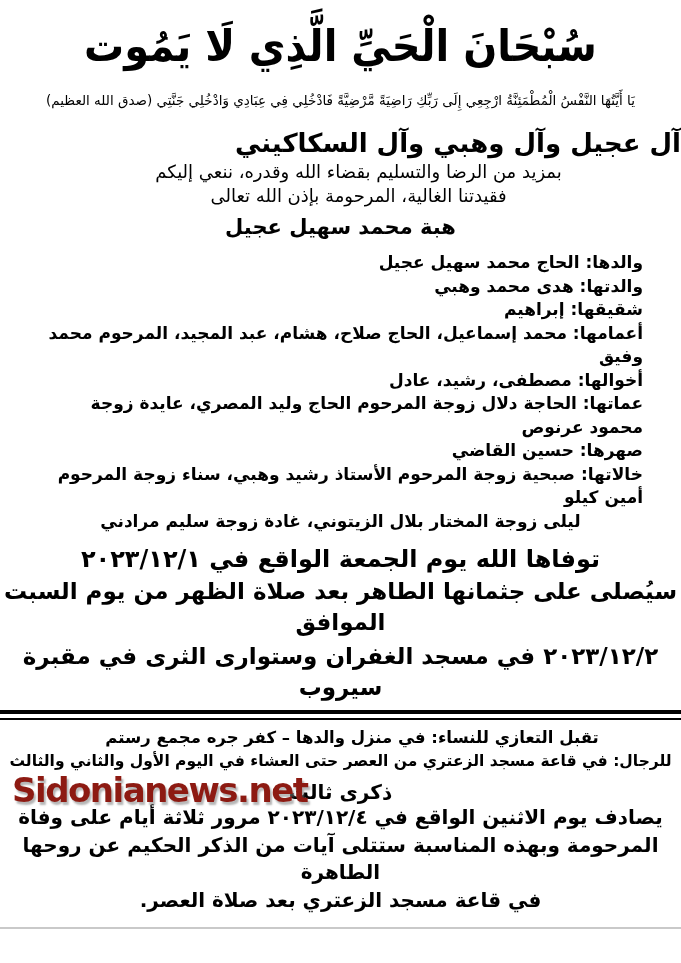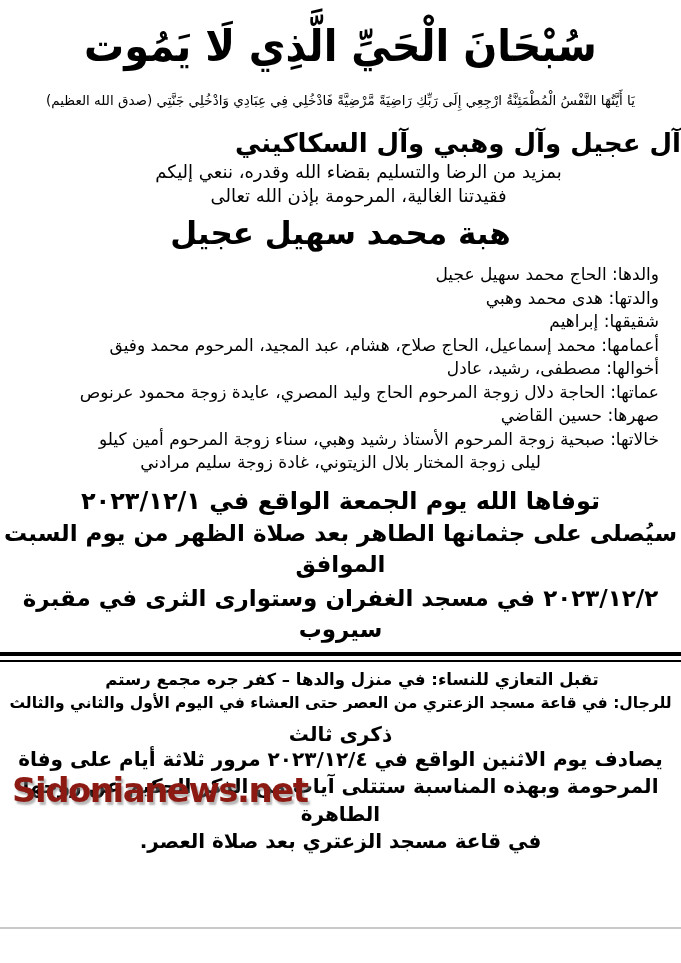--- a/index.html
+++ b/index.html
@@ -10,22 +10,22 @@
     direction:rtl;position:relative;overflow:hidden;
   }
   .calligraphy{
     margin-top:4px;height:84px;line-height:84px;
     font-size:40px;font-weight:bold;text-align:center;
     transform:scaleY(1.08);letter-spacing:-1px;
   }
   .quran-verse{font-size:13.5px;font-weight:normal;text-align:center;margin-top:4px;padding:0 4px;}
   .families-title{font-size:26px;font-weight:bold;margin-top:20px;}
   .intro-line{font-size:18px;font-weight:normal;text-align:center;margin-top:3px;padding-left:36px;}
-  .deceased-name{font-size:31px;font-weight:bold;text-align:center;margin-top:9px;margin-bottom:12px;}
-  .relatives{padding:0 22px;font-size:17px;font-weight:normal;line-height:23.5px;text-align:right;}
+  .deceased-name{font-size:21px;font-weight:bold;text-align:center;margin-top:9px;margin-bottom:12px;}
+  .relatives{padding:0 38px;font-size:17px;font-weight:bold;line-height:23.5px;text-align:right;}
   .relatives .rel-centered{text-align:center;}
   .death-line{font-size:24px;font-weight:bold;text-align:center;margin-top:12px;}
   .funeral-line{font-size:23px;font-weight:bold;text-align:center;line-height:31px;margin-top:3px;}
   .divider{margin-top:7px;border-top:4px solid #000;height:4px;border-bottom:2px solid #000;}
   .cond-women{font-size:16.5px;font-weight:bold;text-align:center;margin-top:8px;margin-left:23px;}
   .cond-men{font-size:15.5px;font-weight:bold;text-align:center;margin-top:5px;}
   .memorial-title{font-size:20px;font-weight:bold;text-align:center;margin-top:10px;}
   .memorial-line{font-size:20px;font-weight:bold;text-align:center;line-height:27.5px;padding:0 18px;}
   .watermark{
     position:absolute;left:12px;top:770px;

